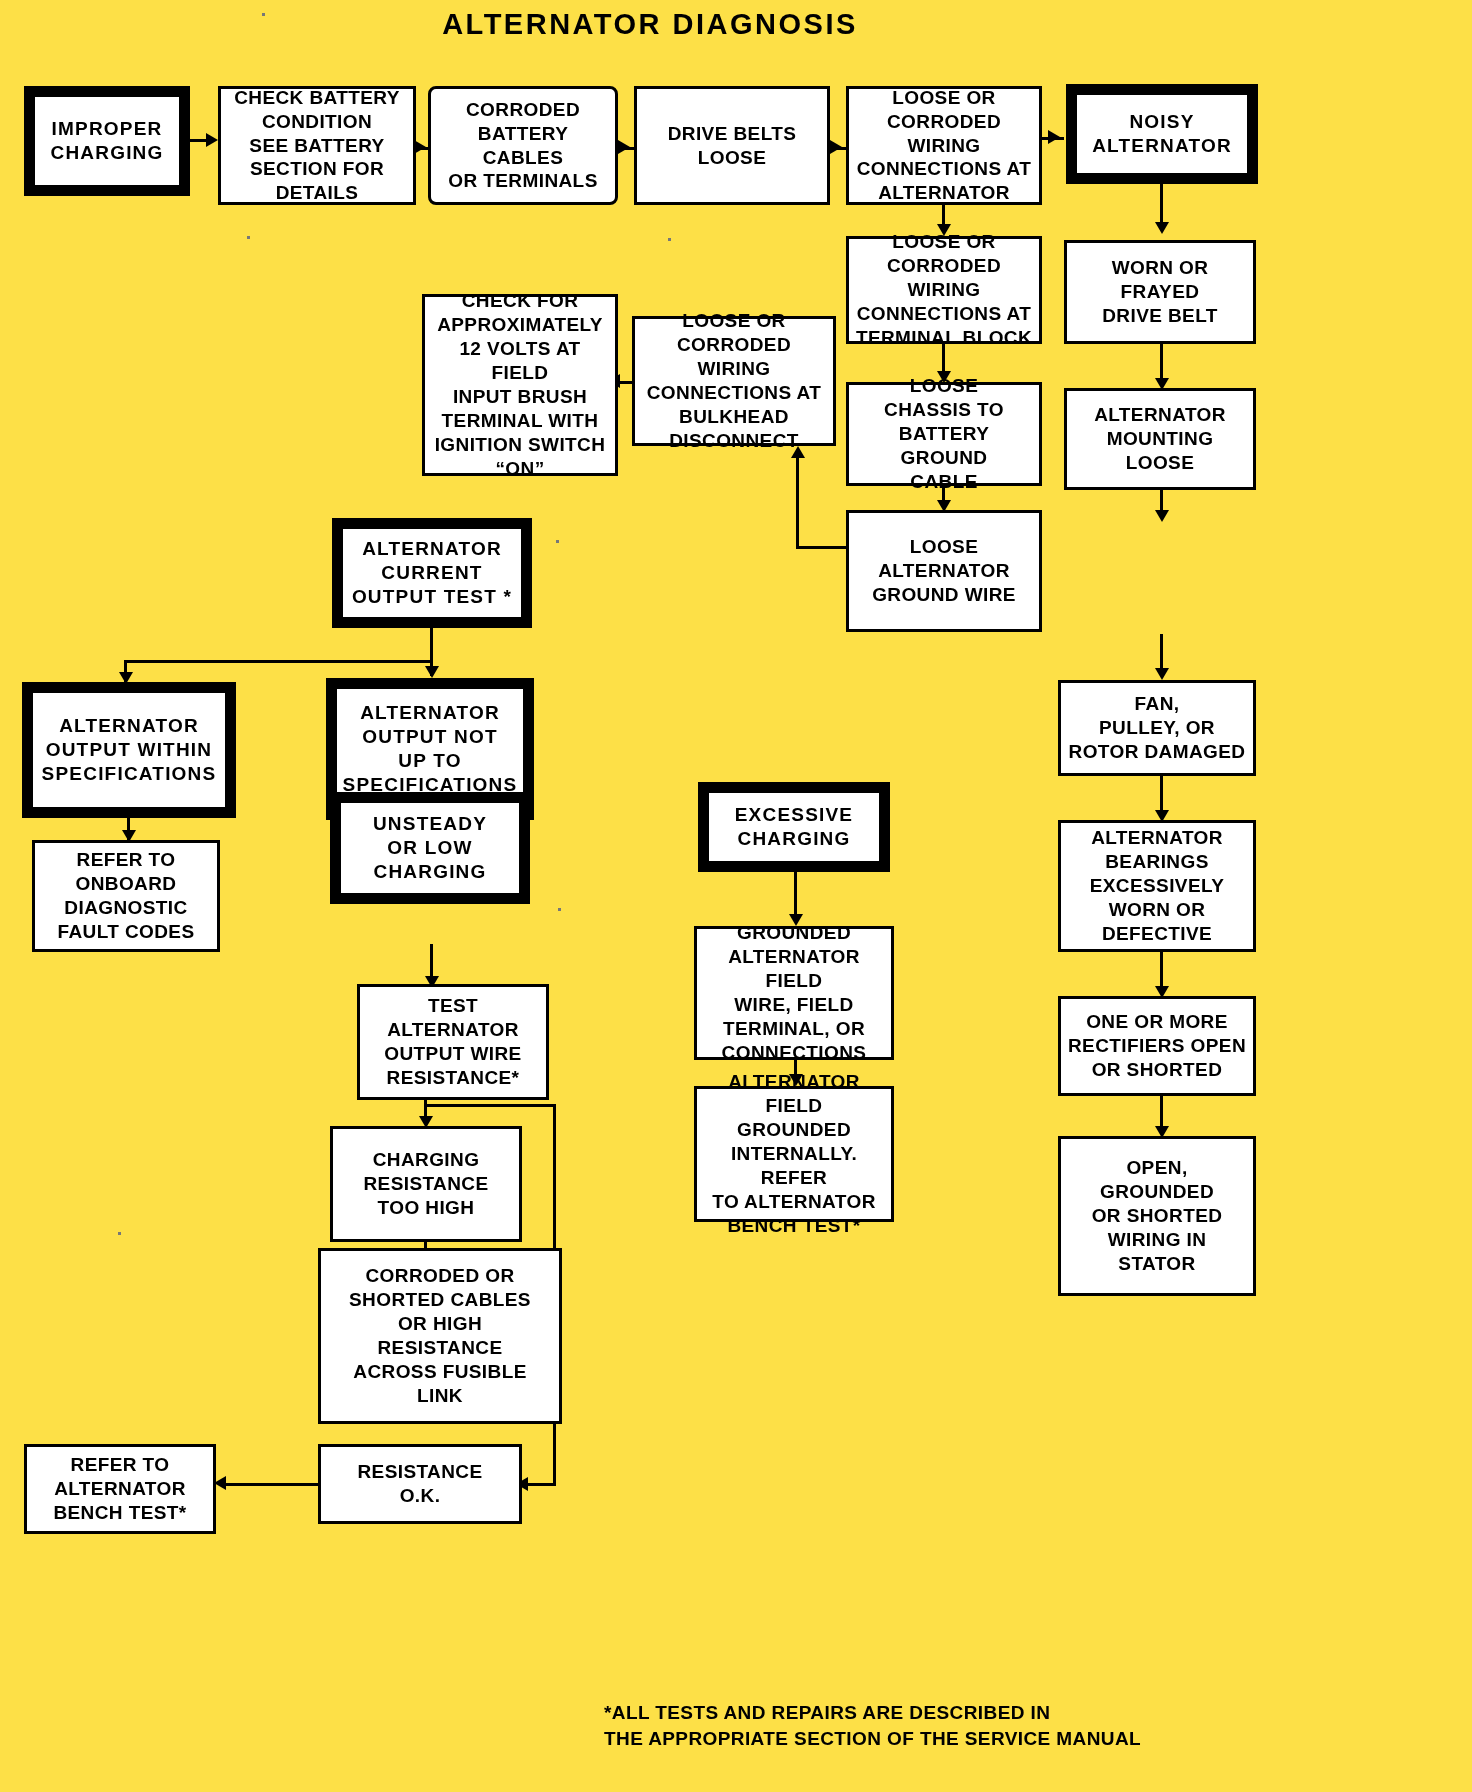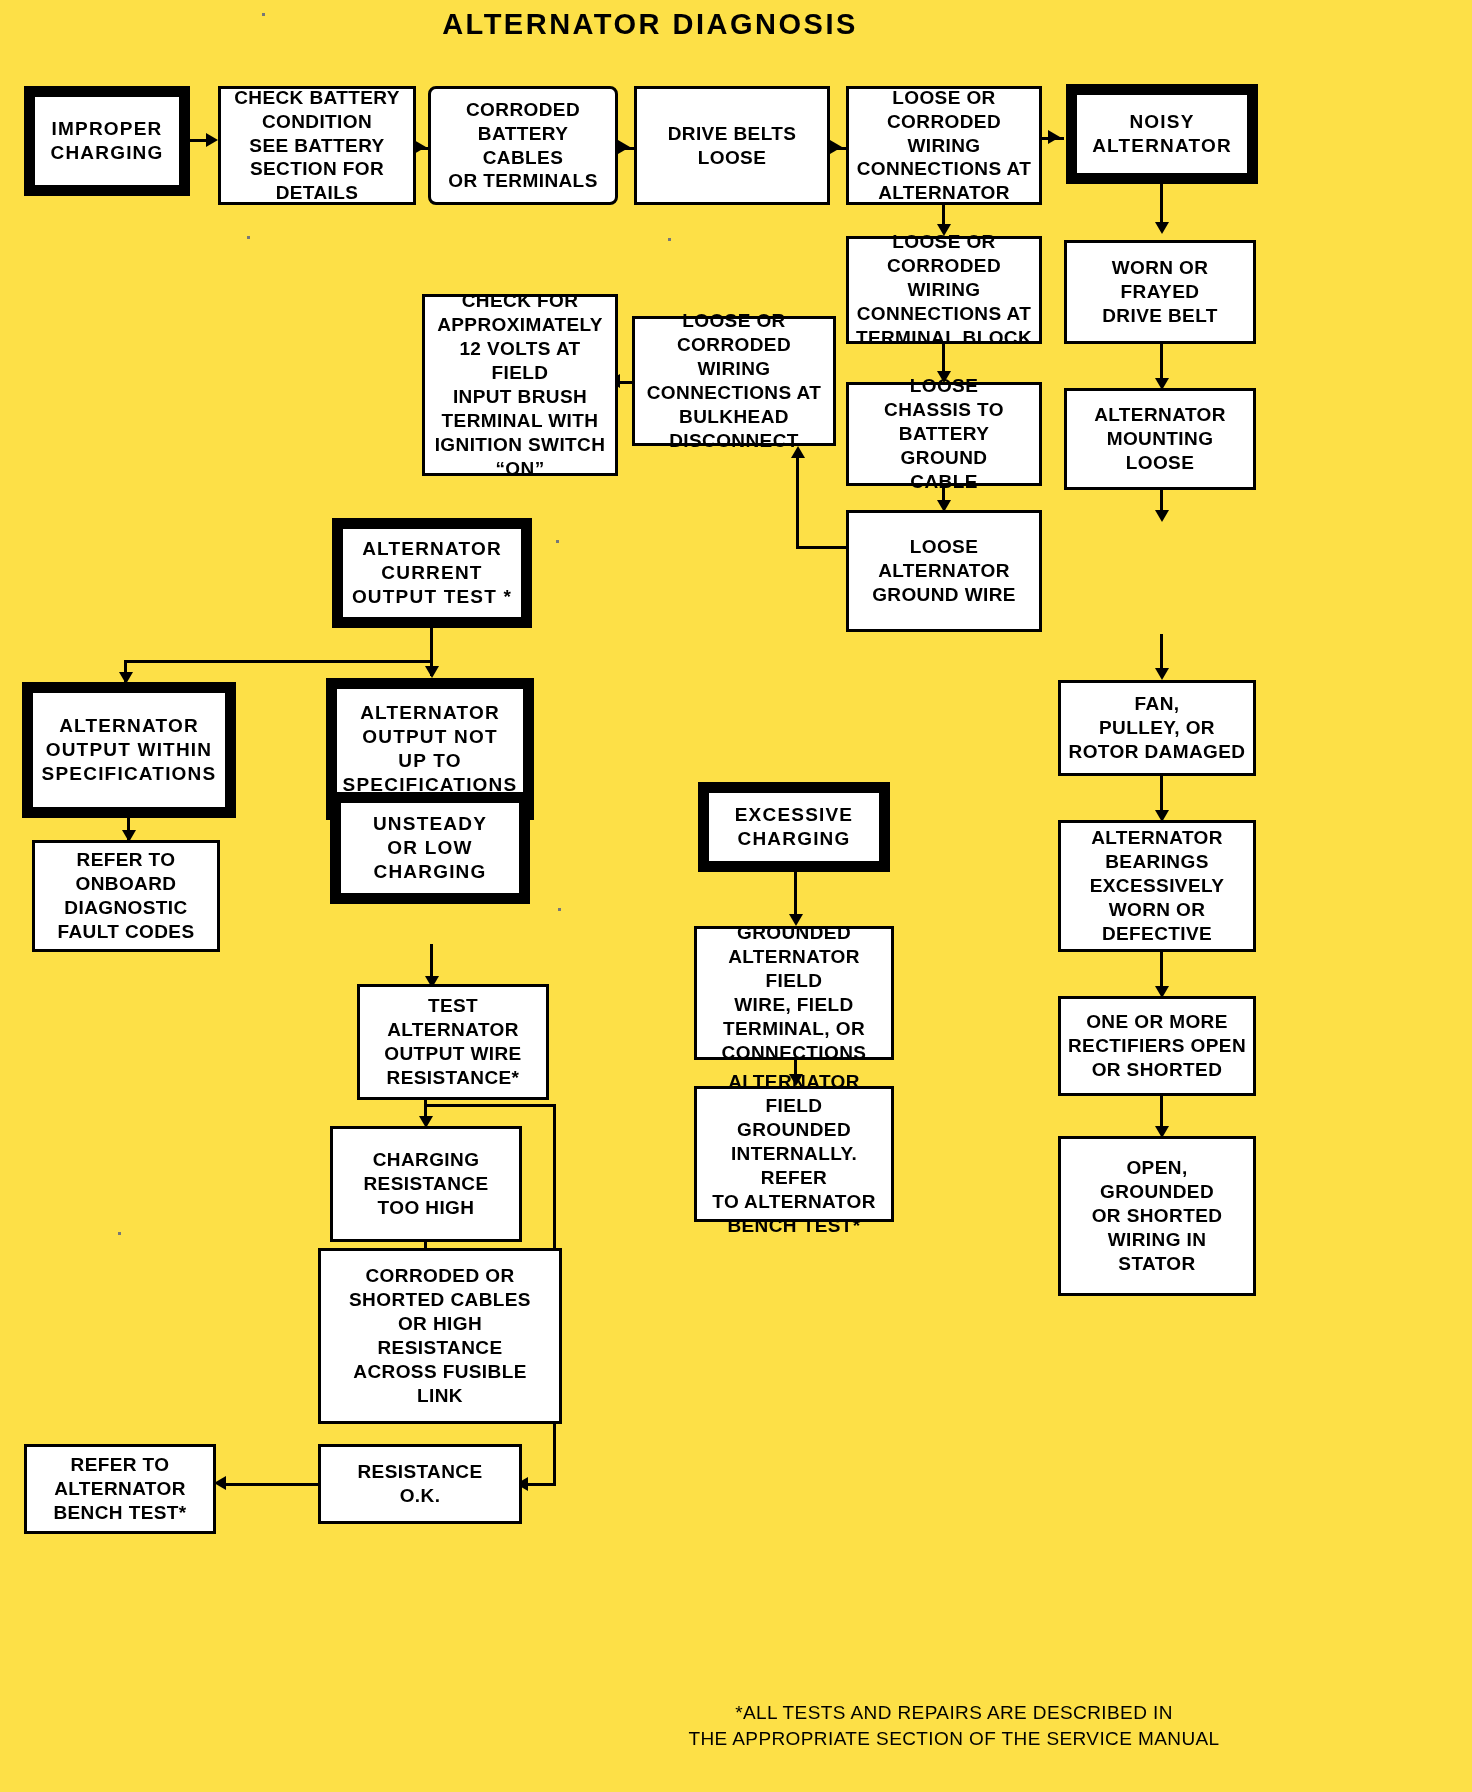--- a/index.html
+++ b/index.html
@@ -80,26 +80,26 @@
     border-right: 12px solid #000;
   }
   .arrow.up {
     border-left: 7px solid transparent;
     border-right: 7px solid transparent;
     border-bottom: 12px solid #000;
   }
   .footnote {
     position: absolute;
     font-size: 19px;
-    font-weight: 400;
+    font-weight: 700;
     line-height: 1.35;
     letter-spacing: 0.4px;
     color: #000;
     white-space: pre-line;
-    text-align: center;
+    text-align: left;
   }
   .speck {
     position: absolute;
     width: 3px; height: 3px;
     background: #777;
   }
 </style>
 </head>
 <body>
 

